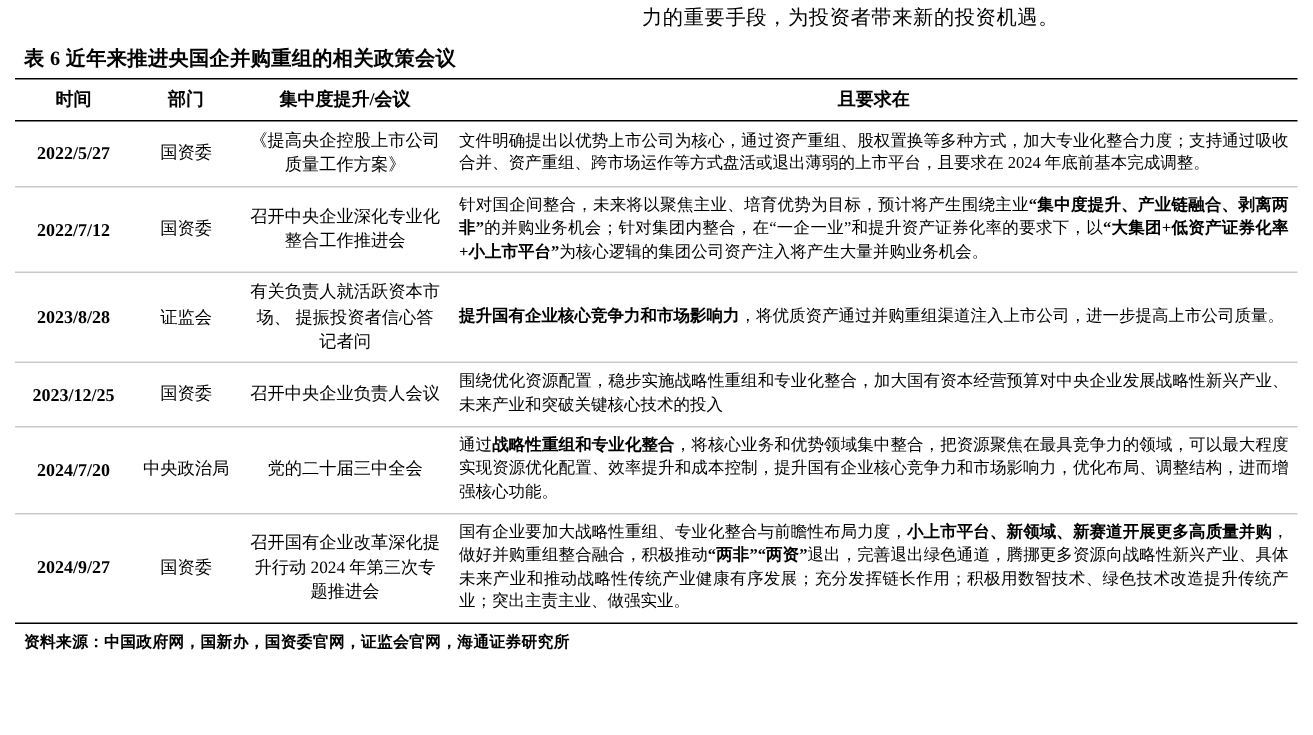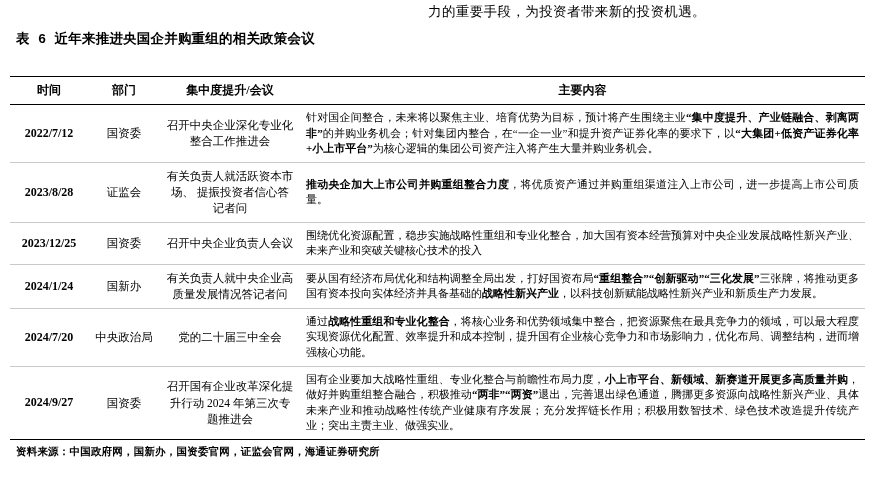--- a/index.html
+++ b/index.html
@@ -26,28 +26,26 @@
     text-align: right;
     padding: 3px 14px 6px 0;
     letter-spacing: 0.4px;
     color: #000;
   }
   .table-title {
     font-size: 13.5px;
     font-weight: bold;
     padding: 3px 0 4px 6px;
     letter-spacing: 0.2px;
-    font-family: Liberation Mono, monospace;
   }
   table.main {
     width: 855px;
     border-collapse: collapse;
     table-layout: fixed;
     font-size: 11px;
-    margin-top: 24px;
   }
   table.main thead th {
     font-weight: bold;
     font-size: 12px;
     text-align: center;
     padding: 5px 4px;
     border-top: 1.3px solid #000;
     border-bottom: 1.1px solid #000;
     vertical-align: middle;
   }
@@ -109,47 +107,47 @@
       <col class="col-date">
       <col class="col-dept">
       <col class="col-doc">
       <col class="col-content">
     </colgroup>
     <thead>
       <tr>
         <th>时间</th>
         <th>部门</th>
         <th>集中度提升/会议</th>
-        <th>主要内容</th>
+        <th>且要求在</th>
       </tr>
     </thead>
     <tbody>
+        <tr>
+          <td class="c-date">2022/5/27</td>
+          <td class="c-dept">国资委</td>
+          <td class="c-doc">《提高央企控股上市公司质量工作方案》</td>
+          <td class="c-content">文件明确提出以优势上市公司为核心，通过资产重组、股权置换等多种方式，加大专业化整合力度；支持通过吸收合并、资产重组、跨市场运作等方式盘活或退出薄弱的上市平台，且要求在 2024 年底前基本完成调整。</td>
+        </tr>
         <tr>
           <td class="c-date">2022/7/12</td>
           <td class="c-dept">国资委</td>
           <td class="c-doc">召开中央企业深化专业化整合工作推进会</td>
           <td class="c-content">针对国企间整合，未来将以聚焦主业、培育优势为目标，预计将产生围绕主业<b>“集中度提升、产业链融合、剥离两非”</b>的并购业务机会；针对集团内整合，在“一企一业”和提升资产证券化率的要求下，以<b>“大集团+低资产证券化率+小上市平台”</b>为核心逻辑的集团公司资产注入将产生大量并购业务机会。</td>
         </tr>
         <tr>
           <td class="c-date">2023/8/28</td>
           <td class="c-dept">证监会</td>
           <td class="c-doc">有关负责人就活跃资本市场、 提振投资者信心答记者问</td>
-          <td class="c-content"><b>推动央企加大上市公司并购重组整合力度</b>，将优质资产通过并购重组渠道注入上市公司，进一步提高上市公司质量。</td>
+          <td class="c-content"><b>提升国有企业核心竞争力和市场影响力</b>，将优质资产通过并购重组渠道注入上市公司，进一步提高上市公司质量。</td>
         </tr>
         <tr>
           <td class="c-date">2023/12/25</td>
           <td class="c-dept">国资委</td>
           <td class="c-doc">召开中央企业负责人会议</td>
           <td class="c-content">围绕优化资源配置，稳步实施战略性重组和专业化整合，加大国有资本经营预算对中央企业发展战略性新兴产业、未来产业和突破关键核心技术的投入</td>
-        </tr>
-        <tr>
-          <td class="c-date">2024/1/24</td>
-          <td class="c-dept">国新办</td>
-          <td class="c-doc">有关负责人就中央企业高质量发展情况答记者问</td>
-          <td class="c-content">要从国有经济布局优化和结构调整全局出发，打好国资布局<b>“重组整合”“创新驱动”“三化发展”</b>三张牌，将推动更多国有资本投向实体经济并具备基础的<b>战略性新兴产业</b>，以科技创新赋能战略性新兴产业和新质生产力发展。</td>
         </tr>
         <tr>
           <td class="c-date">2024/7/20</td>
           <td class="c-dept">中央政治局</td>
           <td class="c-doc">党的二十届三中全会</td>
           <td class="c-content">通过<b>战略性重组和专业化整合</b>，将核心业务和优势领域集中整合，把资源聚焦在最具竞争力的领域，可以最大程度实现资源优化配置、效率提升和成本控制，提升国有企业核心竞争力和市场影响力，优化布局、调整结构，进而增强核心功能。</td>
         </tr>
         <tr>
           <td class="c-date">2024/9/27</td>
           <td class="c-dept">国资委</td>

